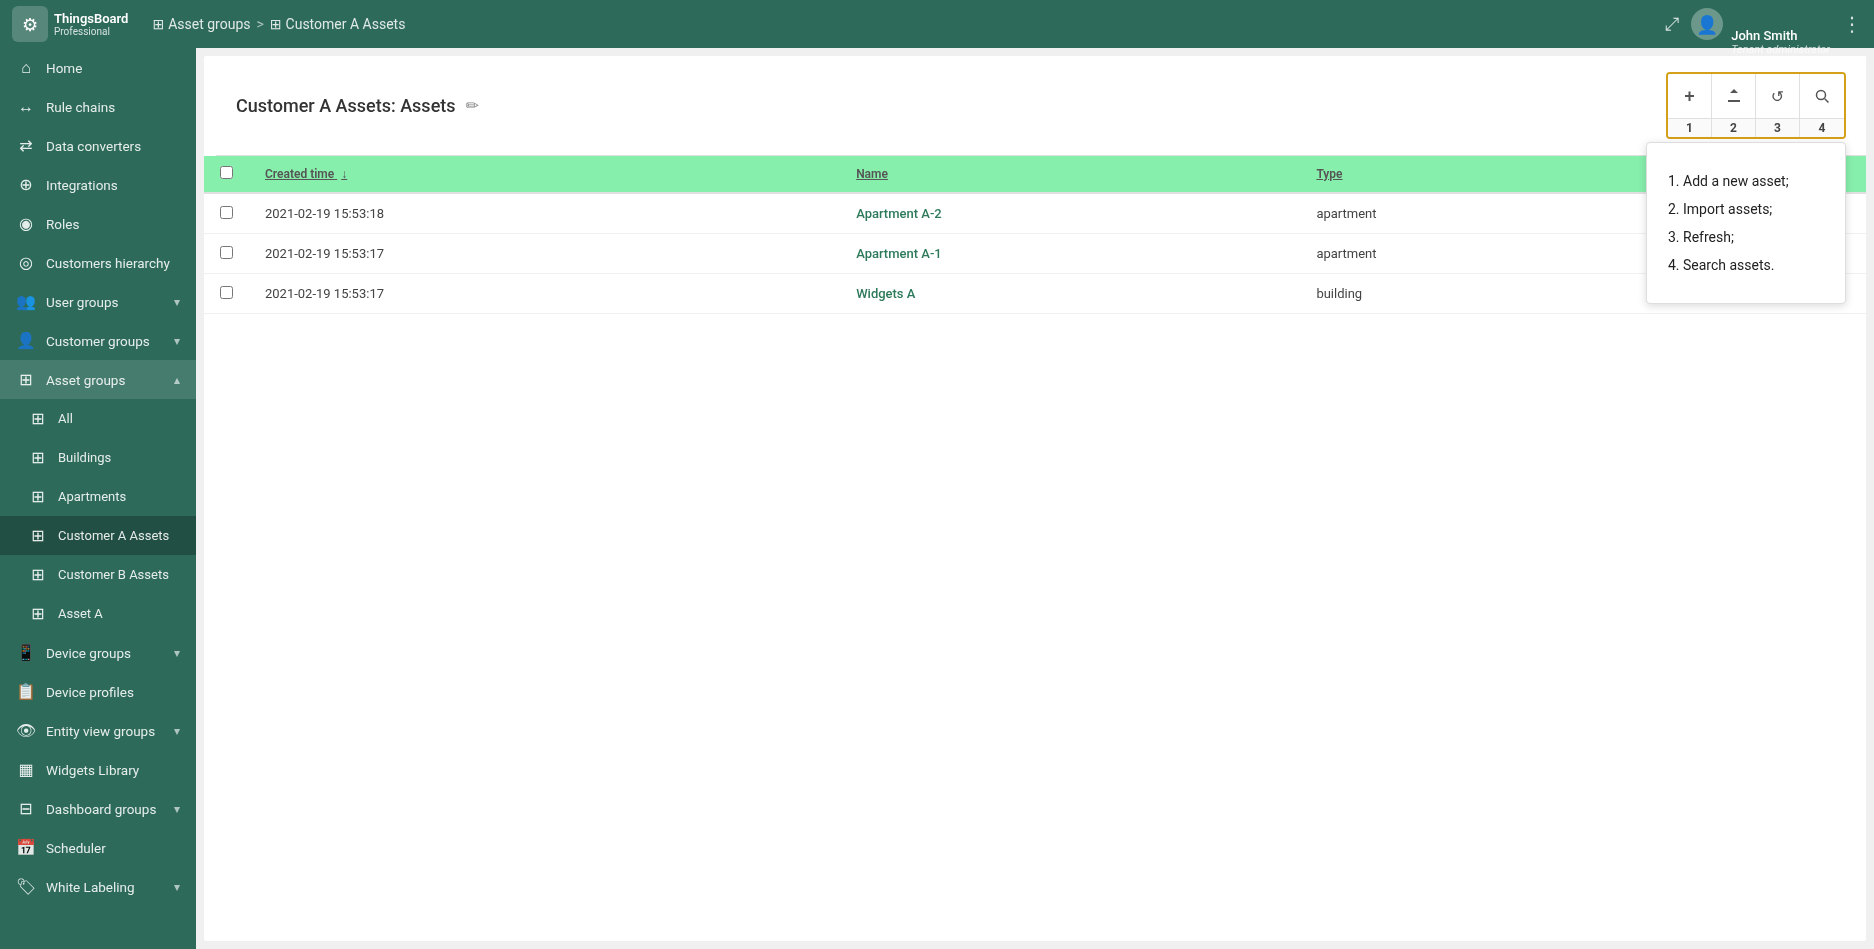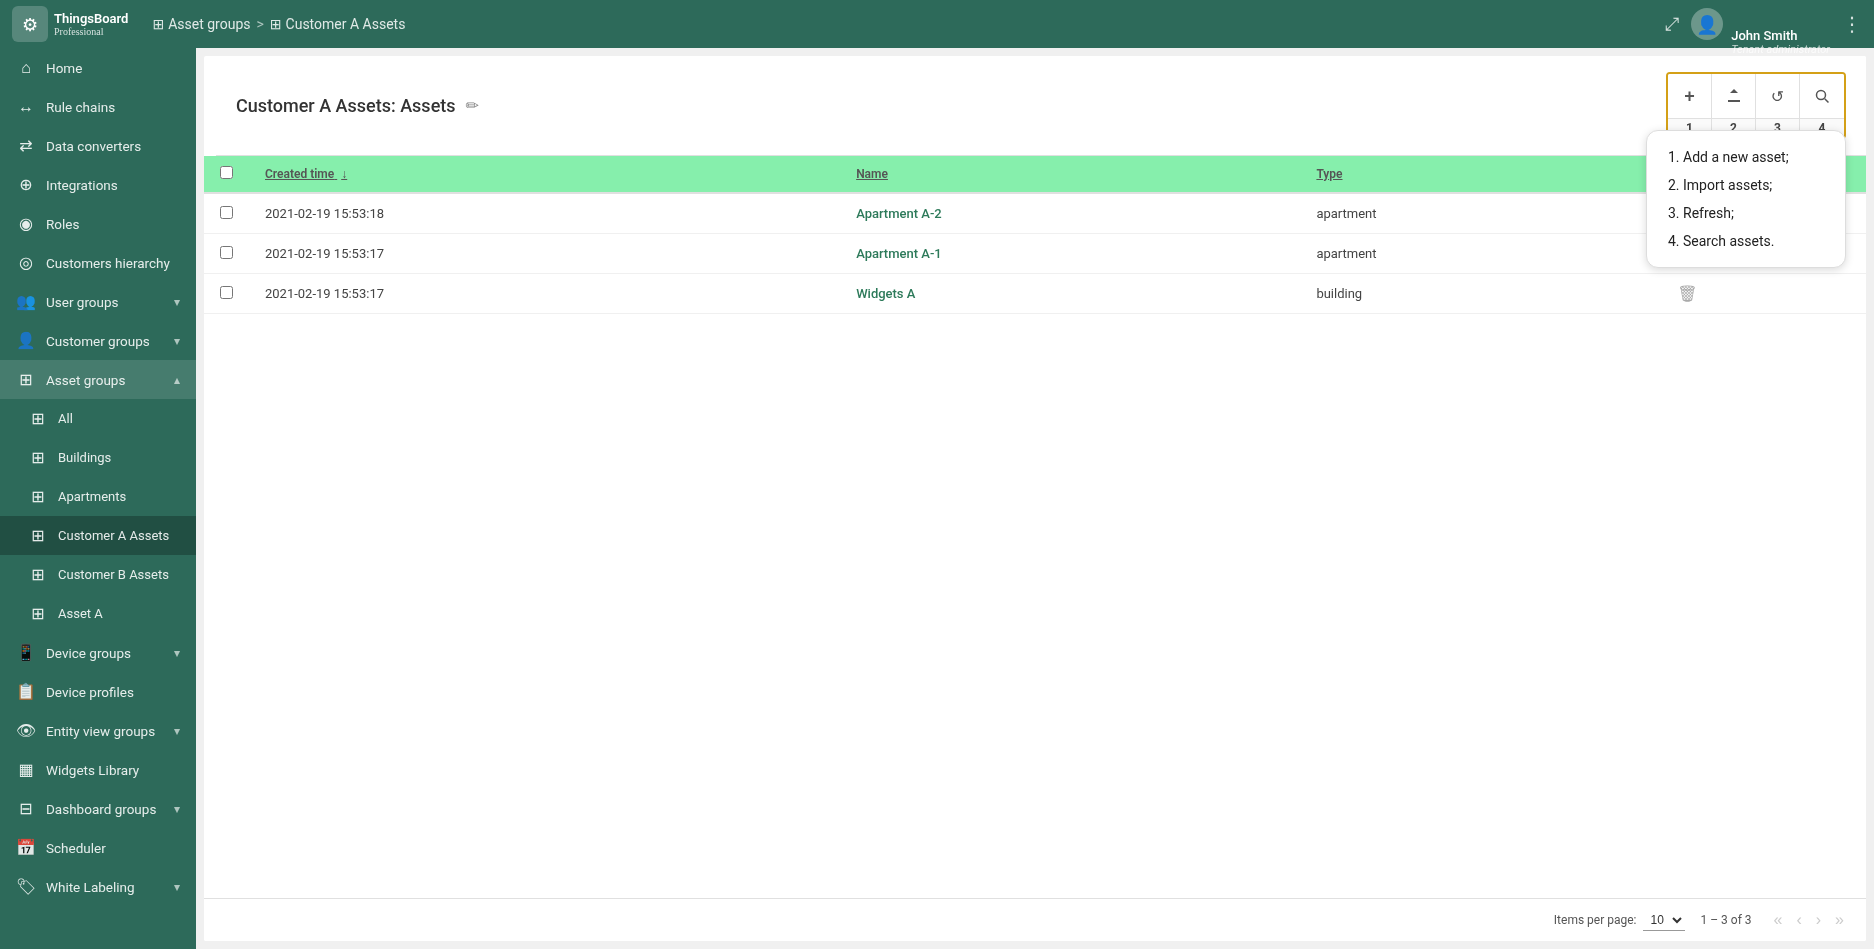--- a/index.html
+++ b/index.html
@@ -24,21 +24,21 @@
     }
     .topbar-logo-icon {
       width: 36px;
       height: 36px;
       background: rgba(255,255,255,0.2);
       border-radius: 6px;
       display: flex; align-items: center; justify-content: center;
       font-size: 18px;
     }
     .topbar-logo-text { font-size: 13px; font-weight: 600; line-height: 1.2; }
-    .topbar-logo-sub { font-size: 10px; opacity: 0.8; font-family: Liberation Serif, serif; }
+    .topbar-logo-sub { font-size: 10px; opacity: 0.8; }
     .breadcrumb {
       display: flex;
       align-items: center;
       gap: 6px;
       flex: 1;
     }
     .breadcrumb-item {
       display: flex; align-items: center; gap: 4px;
       color: rgba(255,255,255,0.85);
       font-size: 14px;
@@ -142,25 +142,25 @@
       font-size: 16px;
       position: relative;
       border-right: 1px solid #e0e0e0;
     }
     .toolbar-btn:last-child { border-right: none; }
 
     
     .callout {
       position: absolute;
       right: 0;
-      top: 58px;
+      top: 70px;
       background: white;
       border: 1px solid #ddd;
-      border-radius: 12px;
-      padding: 12px 16px;
+      border-radius: 4px;
+      padding: 24px 16px;
       box-shadow: 0 2px 8px rgba(0,0,0,0.15);
       z-index: 100;
       font-size: 14px;
       color: #222;
       line-height: 1.8;
       min-width: 200px;
     }
 
     
     .table-area { flex: 1; overflow: auto; }
@@ -456,33 +456,16 @@
       <td class="name-cell">Widgets A</td>
       <td>building</td>
       <td>
         <span class="delete-btn" title="Delete">🗑</span>
       </td>
     </tr>
             </tbody>
         </table>
       </div>
 
-      <div class="table-footer">
-        <div class="items-per-page">
-          <span>Items per page:</span>
-          <select class="items-select">
-            <option value="10">10</option>
-            <option value="25">25</option>
-            <option value="50">50</option>
-          </select>
-        </div>
-        <span class="pagination-info">1 – 3 of 3</span>
-        <div class="pagination-controls">
-          <button class="page-btn" disabled="">«</button>
-          <button class="page-btn" disabled="">‹</button>
-          <button class="page-btn" disabled="">›</button>
-          <button class="page-btn" disabled="">»</button>
-        </div>
-      </div>
 
     </div>
   </div>
 </div>
 
 </body></html>

